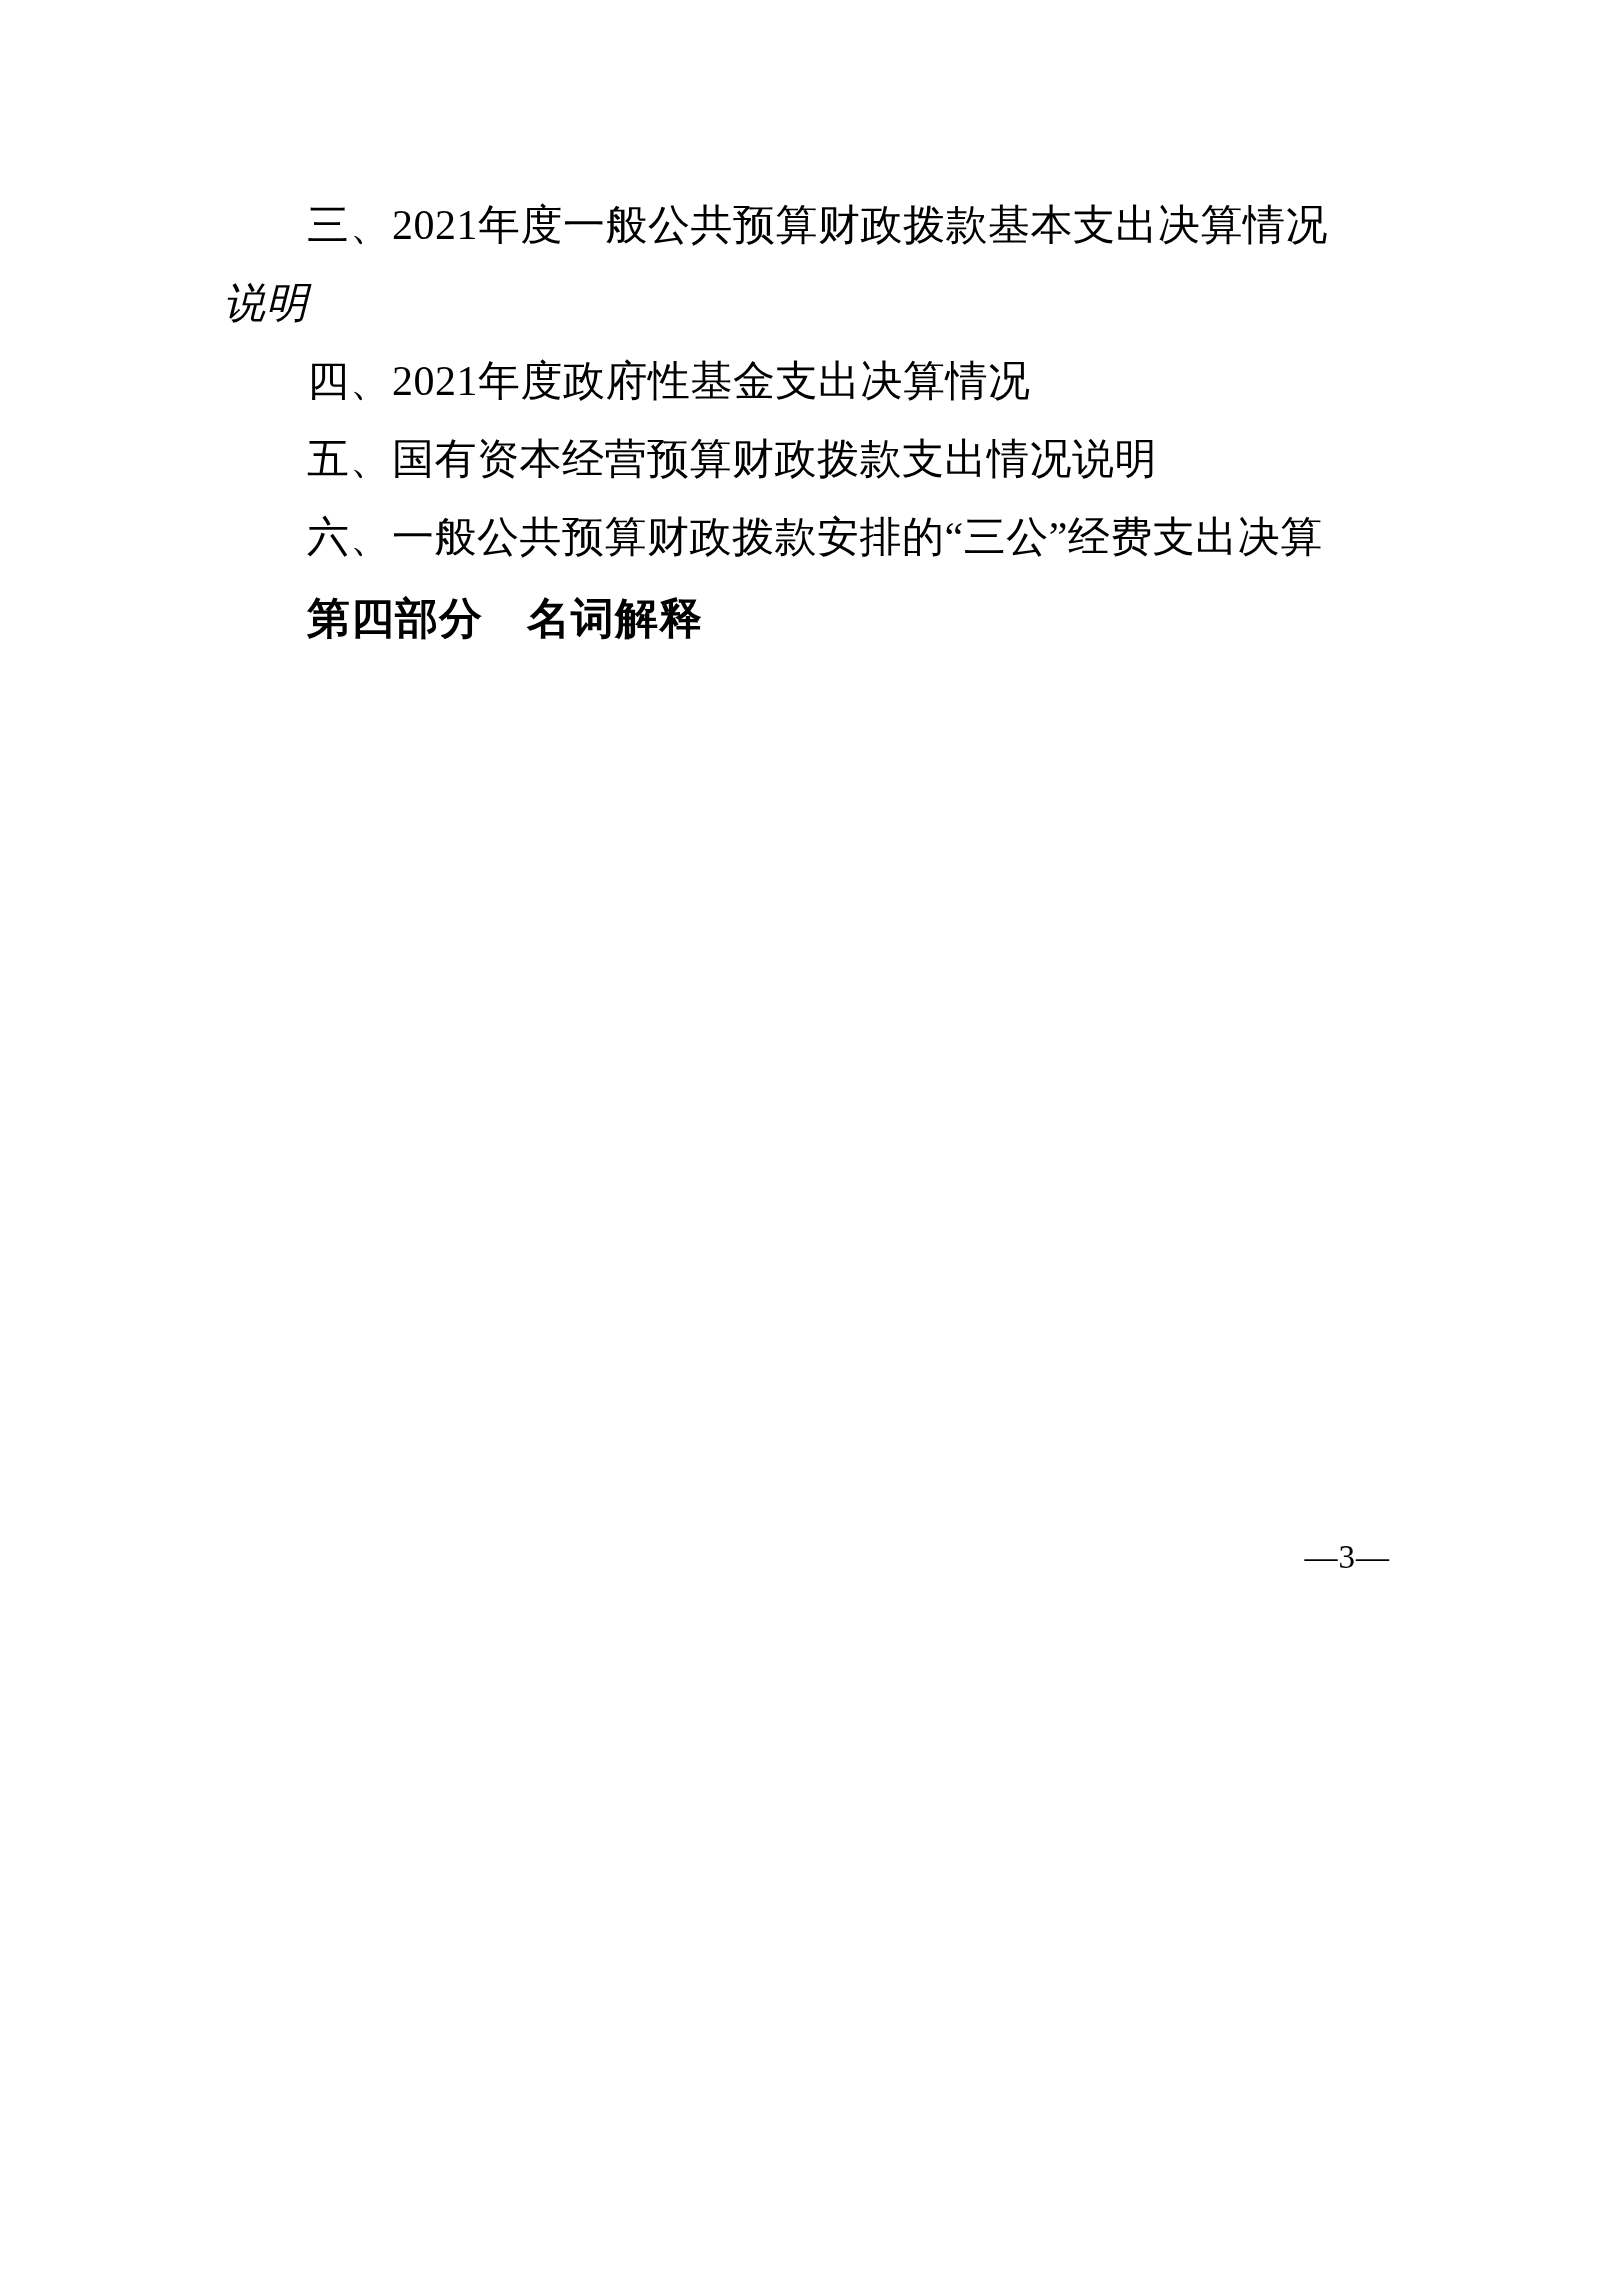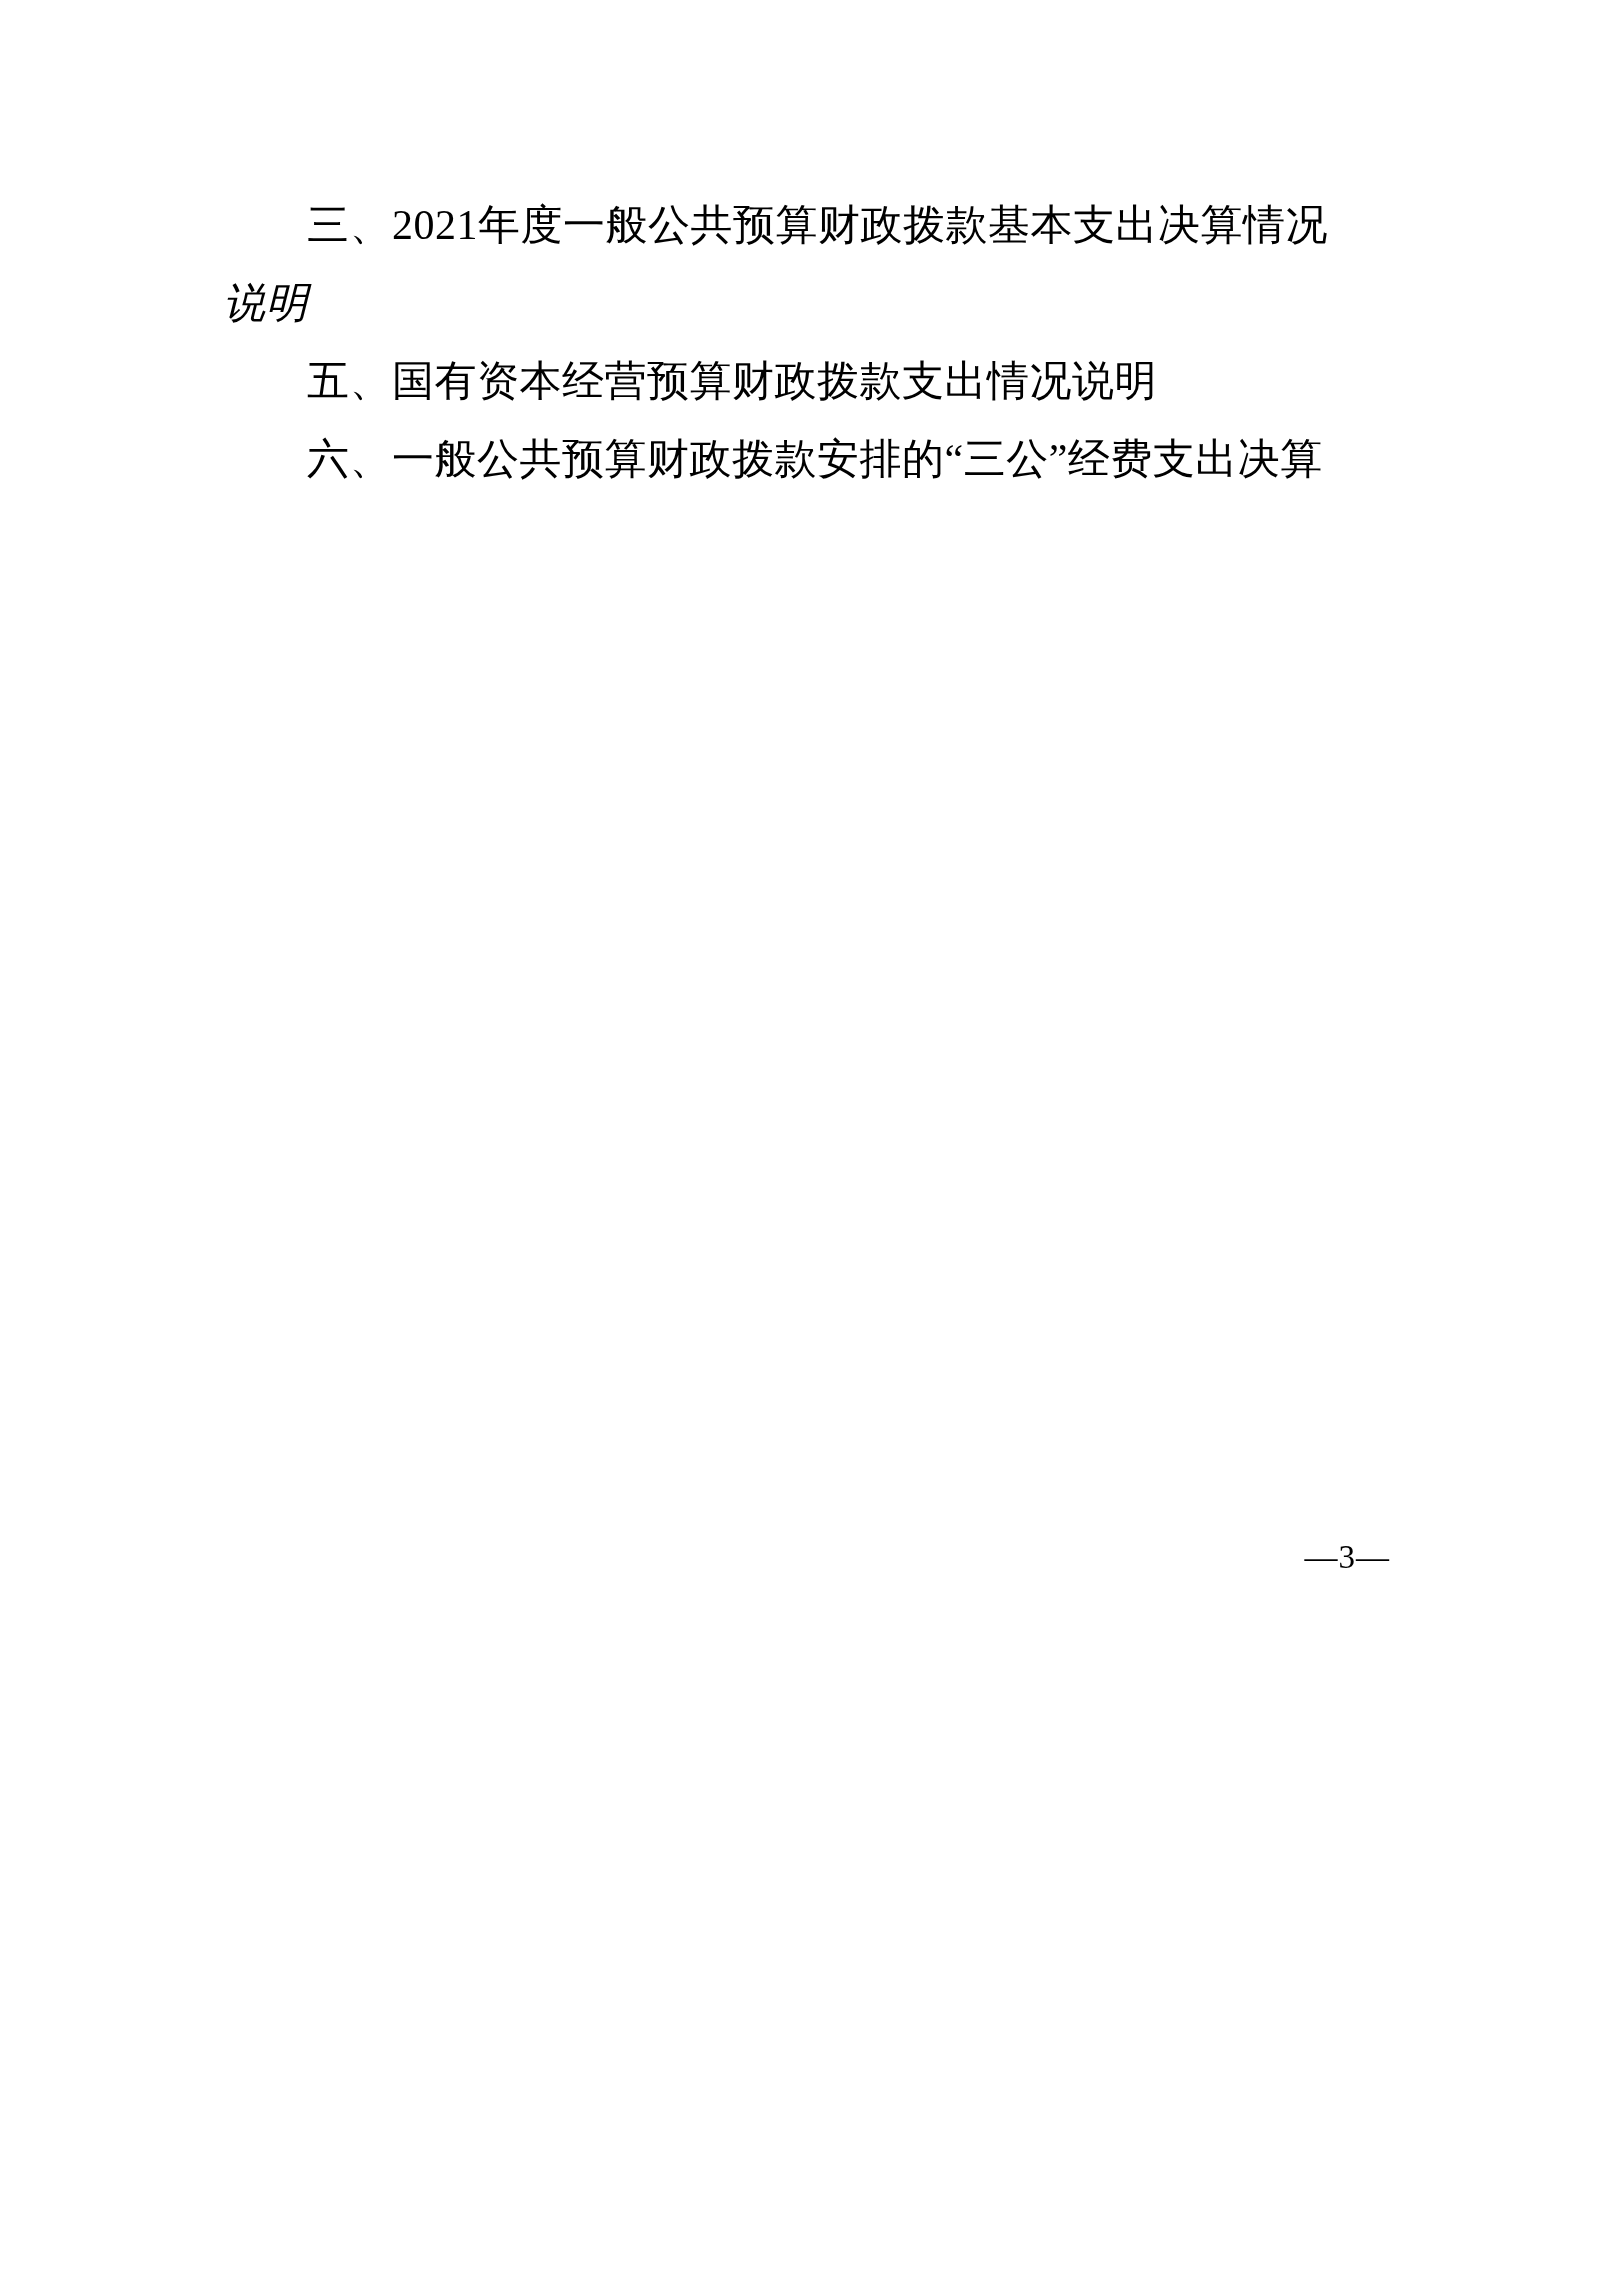--- a/index.html
+++ b/index.html
@@ -67,26 +67,28 @@
 <body>
 
 <div class="page">
 
   <div class="content">
 
     <div class="toc-line indent">三、2021年度一般公共预算财政拨款基本支出决算情况</div>
 
     <div class="toc-line no-indent">说明</div>
 
+    <div class="toc-line indent">四、2021年度政府性基金支出决算情况</div>
 
     <div class="toc-line indent">五、国有资本经营预算财政拨款支出情况说明</div>
 
     <div class="toc-line indent">六、一般公共预算财政拨款安排的“三公”经费支出决算</div>
 
 
 
+    <div class="section-heading">第四部分　名词解释</div>
 
   </div>
 
   <div class="page-number">—3—</div>
 
 </div>
 
 
 </body></html>

